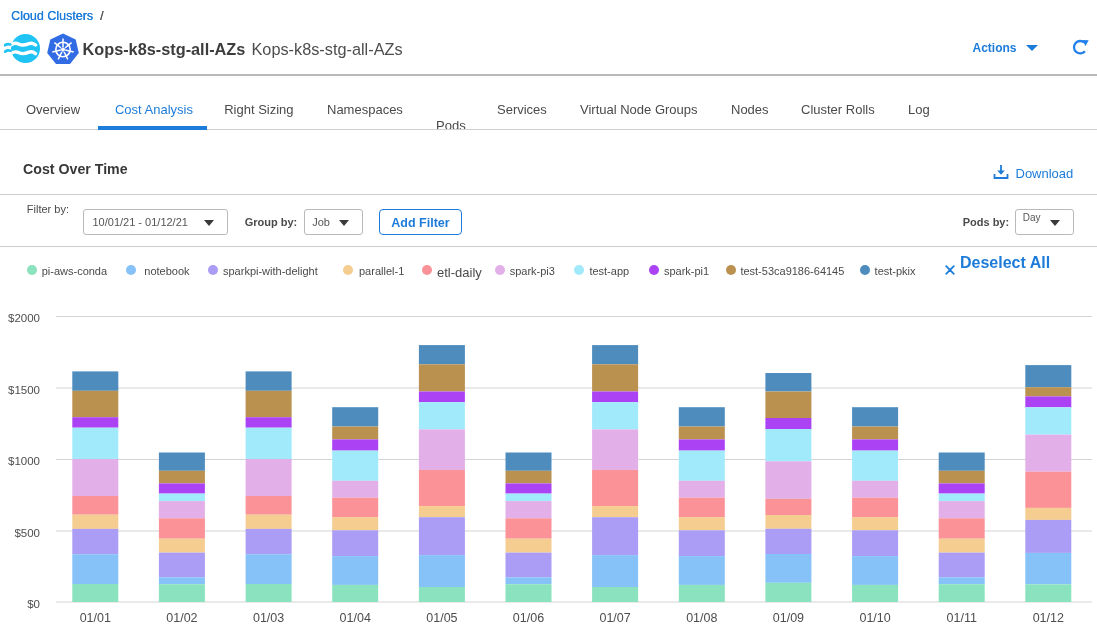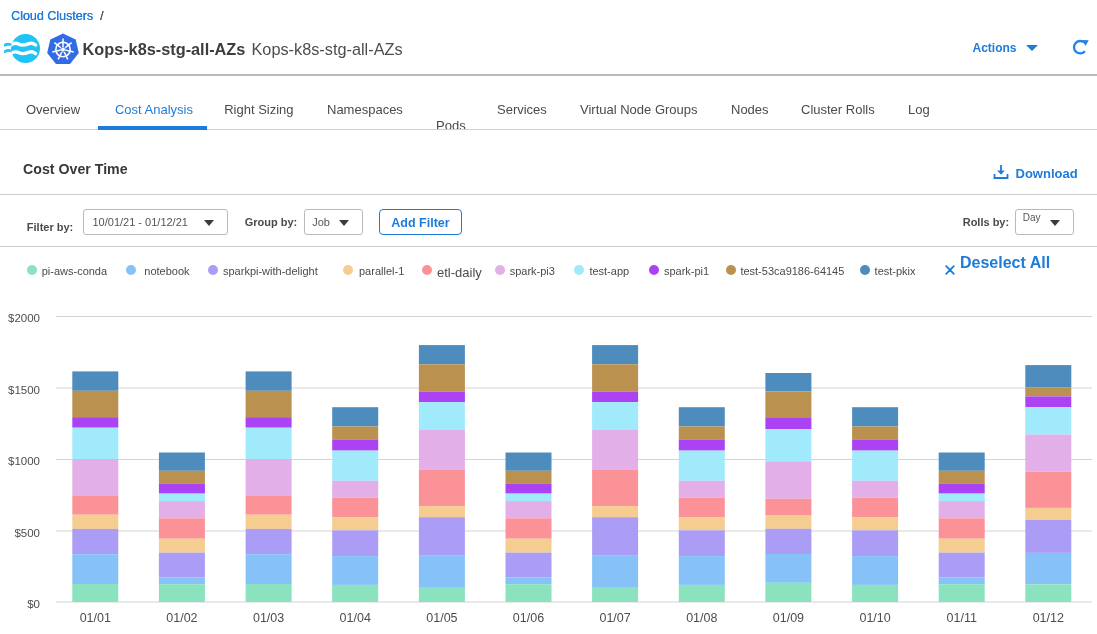--- a/index.html
+++ b/index.html
@@ -55,33 +55,33 @@
 <div style="position:absolute;left:801.0px;top:102.9px;font-size:13px;font-weight:400;color:#4a4a4a;line-height:1;white-space:nowrap;">Cluster Rolls</div>
 <div style="position:absolute;left:908.0px;top:102.9px;font-size:13px;font-weight:400;color:#4a4a4a;line-height:1;white-space:nowrap;">Log</div>
 <div style="position:absolute;left:0;top:128.6px;width:1097px;height:1.2px;background:#d0d0d0"></div>
 <div style="position:absolute;left:98px;top:126px;width:109px;height:3.8px;background:#1D7CD9"></div>
 <div style="position:absolute;left:23px;top:162px;font-size:14.2px;font-weight:700;color:#383838;line-height:1;white-space:nowrap;">Cost Over Time</div>
 <svg width="16" height="16" viewBox="0 0 16 16" style="position:absolute;left:993px;top:164px">
 <path d="M1.5 10 L1.5 14 L14.5 14 L14.5 10" fill="none" stroke="#1D7CD9" stroke-width="1.8"></path>
 <line x1="8" y1="1" x2="8" y2="8.5" stroke="#1D7CD9" stroke-width="1.8"></line>
 <path d="M4.2 6.5 L8 10.8 L11.8 6.5 Z" fill="#1D7CD9"></path>
 </svg>
-<div style="position:absolute;left:1015.5px;top:167px;font-size:13px;font-weight:700;color:#1D7CD9;line-height:1;white-space:nowrap;">Download</div>
+<div style="position:absolute;left:1015.5px;top:167px;font-size:13px;font-weight:400;color:#1D7CD9;line-height:1;white-space:nowrap;">Download</div>
 <div style="position:absolute;left:0;top:194.3px;width:1097px;height:1.2px;background:#ccc"></div>
-<div style="position:absolute;left:26.8px;top:222px;font-size:11px;font-weight:700;color:#4a4a4a;line-height:1;white-space:nowrap;">Filter by:</div>
+<div style="position:absolute;left:26.8px;top:204px;font-size:11px;font-weight:400;color:#4a4a4a;line-height:1;white-space:nowrap;">Filter by:</div>
 <div style="position:absolute;left:82.5px;top:209px;width:145px;height:26px;border:1px solid #b9b9b9;border-radius:3px;box-sizing:border-box;background:#fff"></div>
 <div style="position:absolute;left:92.5px;top:217.2px;font-size:11px;font-weight:400;color:#555;line-height:1;white-space:nowrap;">10/01/21 - 01/12/21</div>
 <div style="position:absolute;left:204px;top:220px;width:0;height:0;border-left:5.5px solid transparent;border-right:5.5px solid transparent;border-top:6.5px solid #3a3a3a"></div>
 <div style="position:absolute;left:244.7px;top:217px;font-size:11px;font-weight:700;color:#4a4a4a;line-height:1;white-space:nowrap;text-align:right;">Group by:</div>
 <div style="position:absolute;left:304.2px;top:209px;width:58.5px;height:26px;border:1px solid #b9b9b9;border-radius:3px;box-sizing:border-box;background:#fff"></div>
 <div style="position:absolute;left:312.2px;top:217.2px;font-size:11px;font-weight:400;color:#555;line-height:1;white-space:nowrap;">Job</div>
 <div style="position:absolute;left:339.4px;top:220px;width:0;height:0;border-left:5.5px solid transparent;border-right:5.5px solid transparent;border-top:6.5px solid #3a3a3a"></div>
 <div style="position:absolute;left:379.2px;top:208.7px;width:83.1px;height:26px;border:1px solid #1D7CD9;border-radius:4px;box-sizing:border-box;background:#fff"></div>
 <div style="position:absolute;left:391.3px;top:217px;font-size:12.5px;font-weight:700;color:#1D7CD9;line-height:1;white-space:nowrap;">Add Filter</div>
-<div style="position:absolute;left:962.7px;top:217px;font-size:11px;font-weight:700;color:#4a4a4a;line-height:1;white-space:nowrap;">Rolls by:</div>
+<div style="position:absolute;left:962.7px;top:217px;font-size:11px;font-weight:700;color:#4a4a4a;line-height:1;white-space:nowrap;">Pods by:</div>
 <div style="position:absolute;left:1015.2px;top:209px;width:58.6px;height:26px;border:1px solid #b9b9b9;border-radius:3px;box-sizing:border-box;background:#fff"></div>
 <div style="position:absolute;left:1022.8px;top:213px;font-size:10px;font-weight:400;color:#555;line-height:1;white-space:nowrap;">Day</div>
 <div style="position:absolute;left:1050.2px;top:220px;width:0;height:0;border-left:5.5px solid transparent;border-right:5.5px solid transparent;border-top:6.5px solid #3a3a3a"></div>
 <div style="position:absolute;left:0;top:246.3px;width:1097px;height:1.2px;background:#ccc"></div>
 <div style="position:absolute;left:27.3px;top:265px;width:10px;height:10px;border-radius:50%;background:#8AE3BE"></div>
 <div style="position:absolute;left:41.7px;top:265.5px;font-size:11px;font-weight:400;color:#4a4a4a;line-height:1;white-space:nowrap;">pi-aws-conda</div>
 <div style="position:absolute;left:125.8px;top:265px;width:10px;height:10px;border-radius:50%;background:#86C2F8"></div>
 <div style="position:absolute;left:144.3px;top:265.5px;font-size:11px;font-weight:400;color:#4a4a4a;line-height:1;white-space:nowrap;">notebook</div>
 <div style="position:absolute;left:208.2px;top:265px;width:10px;height:10px;border-radius:50%;background:#AB9DF5"></div>
 <div style="position:absolute;left:223.0px;top:265.5px;font-size:11px;font-weight:400;color:#4a4a4a;line-height:1;white-space:nowrap;">sparkpi-with-delight</div>

